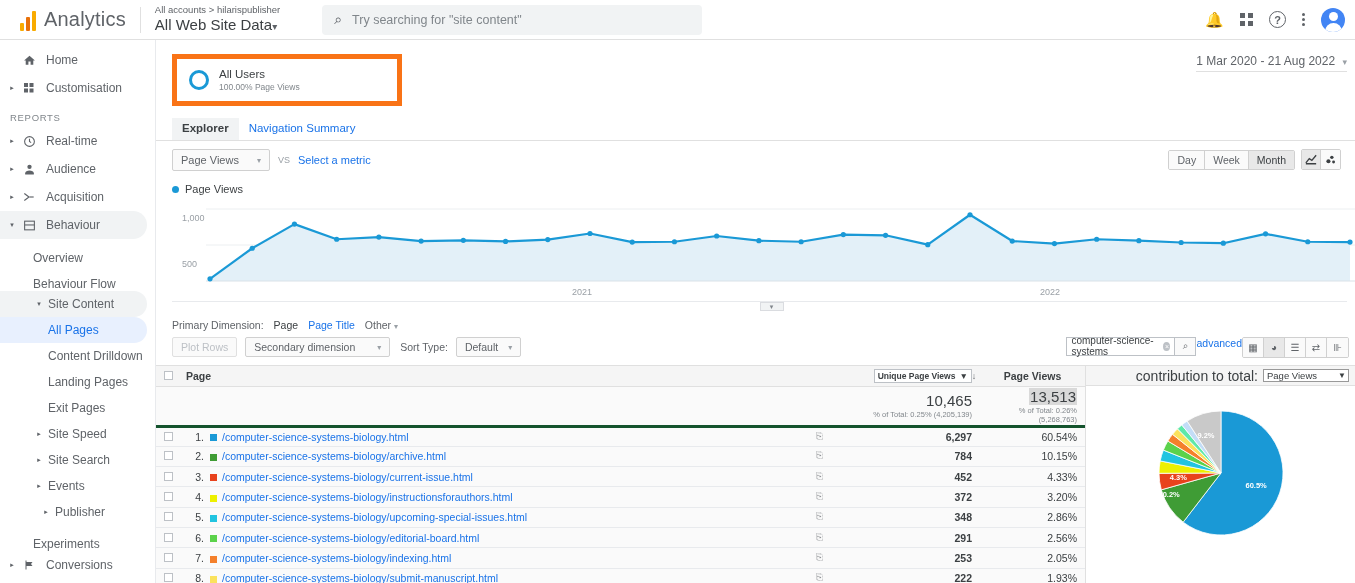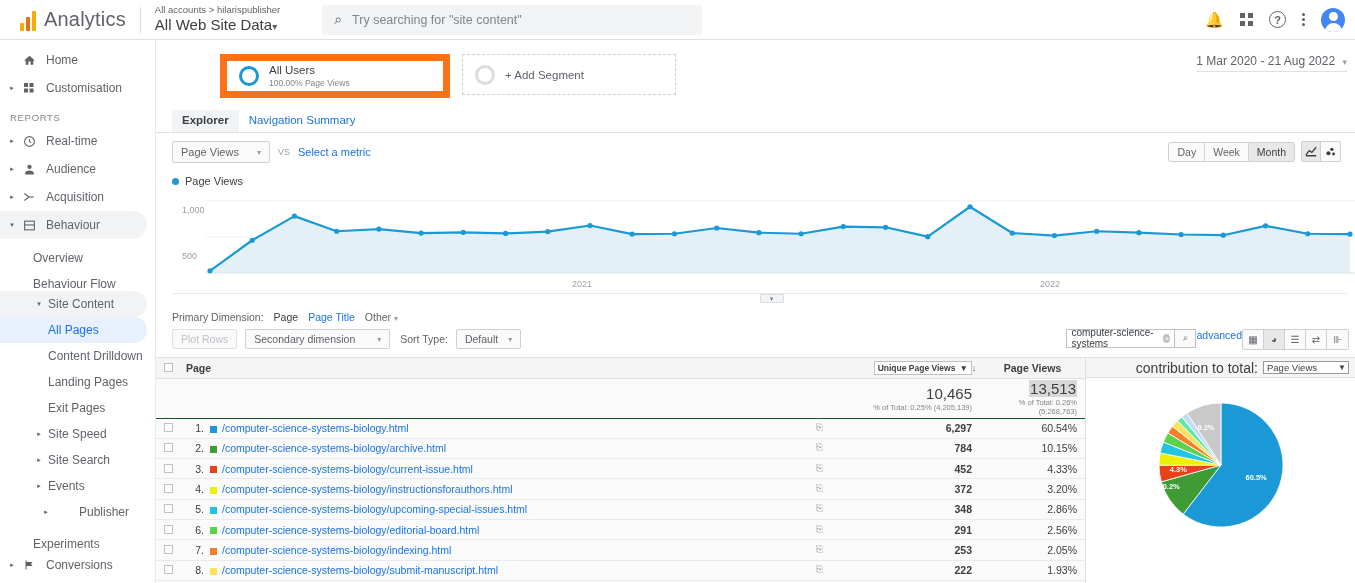--- a/index.html
+++ b/index.html
@@ -85,22 +85,22 @@
   
   .main { flex:1; overflow:hidden; position:relative; background:#fff; }
   .daterange {
     position:absolute; right: 8px; top: 14px; font-size: 12px; color:#5f6368;
     border-bottom: 1px solid #e0e0e0; padding-bottom: 3px; cursor:pointer;
   }
   .daterange .caret { color:#9aa0a6; font-size: 9px; margin-left:4px;}
 
   .segment-row { display:flex; padding: 14px 0 0 16px; gap: 12px; }
   .segment {
-    width: 230px; height: 44px; border:7px solid #f97316; background:#fff;
-    display:flex; align-items:center; padding: 0 12px; cursor:pointer;margin-left:48px;
+    width: 230px; height: 52px; border:5px solid #f97316; background:#fff;
+    display:flex; align-items:center; padding: 0 12px; cursor:pointer;
   }
   .seg-circle { width:20px;height:20px;border-radius:50%;border:3px solid #1a99d6; flex:0 0 20px;}
   .seg-circle.grey { border-color:#dadce0; }
   .seg-text { margin-left:10px; line-height:1.3; }
   .seg-title { font-size:11.5px; color:#3c4043; }
   .seg-sub { font-size:8.5px; color:#80868b; }
   .addseg {
     width: 214px; height:41px; border:1px dashed #d0d0d0; background:#fff;
     display:flex; align-items:center; padding: 0 12px; cursor:pointer;
   }
@@ -184,21 +184,21 @@
   thead th { background:#f5f5f5; border-bottom:1px solid #e0e0e0; height:20px;
              font-weight:bold; color:#3c4043; }
   th.c-chk { width:24px; }
   th.c-page { text-align:left; padding-left:6px; }
   th.c-num { width:110px; }
   th.c-pct { width:105px; }
   .th-sel { display:inline-flex; align-items:center; gap:0; justify-content:space-between;}
   .th-pill { border:1px solid #bdc1c6; background:#fff; font-size:8.5px; padding:1px 3px;
              display:inline-flex; align-items:center; gap:4px; color:#3c4043;}
   .th-arrow { color:#5f6368; font-size:9px; }
-  .sum-row td { background:#fafafa; border-bottom:1px solid #14532d; height:40px; vertical-align:middle;text-align:right;}
+  .sum-row td { background:#fafafa; border-bottom:3px solid #14532d; height:40px; vertical-align:middle;text-align:right;}
   .sum-num { text-align:right; padding-right:8px; }
   .sum-big { font-size:15px; color:#3c4043; }
   .sum-big.hl { background:#d9d9d9; padding: 0 1px; margin-top: 44px;}
   .sum-sub { font-size:7.5px; color:#80868b; margin-top:1px;}
   tbody.rows tr { height:20.3px; }
   tbody.rows td { border-bottom:1px solid #e8eaed; background:#fafafa; }
   td.c-chk { text-align:center; }
   .chk { width:9px;height:9px;border:1px solid #bdc1c6; background:#fff; display:inline-block; cursor:pointer;}
   td.c-page { padding-left:6px; }
   .idx { display:inline-block; width:18px; text-align:right; color:#3c4043; margin-right:6px; font-size:10.5px;}
@@ -357,21 +357,21 @@
       <span>Site Speed</span>
     </div>
     <div class="sub" style="padding-left:33px;">
       <span class="arrow" style="margin-right:3px;">▸</span>
       <span>Site Search</span>
     </div>
     <div class="sub" style="padding-left:33px;">
       <span class="arrow" style="margin-right:3px;">▸</span>
       <span>Events</span>
     </div>
-    <div class="sub" style="gap:24px;">
+    <div class="sub" style="">
       <span class="arrow" style="margin-right:3px;">▸</span>
       <span>Publisher</span>
     </div>
     <div class="sub sub2">
       <span>Experiments</span>
     </div>
 
     <div class="nav-item">
       <span class="arrow">▸</span>
       <span class="nav-ico">
@@ -391,24 +391,20 @@
       <span class="caret">▾</span>
     </div>
 
     <div class="segment-row">
       <div class="segment">
         <span class="seg-circle"></span>
         <span class="seg-text">
           <span class="seg-title" style="display:block">All Users</span>
           <span class="seg-sub" style="display:block">100.00% Page Views</span>
         </span>
-      </div>
-      <div class="addseg">
-        <span class="seg-circle grey"></span>
-        <span class="addseg-label">+ Add Segment</span>
       </div>
     </div>
 
     <div class="tabs">
       <div class="tab active">Explorer</div>
       <div class="tab">Navigation Summary</div>
     </div>
 
     <div class="chart-panel">
       <div class="metric-row">

